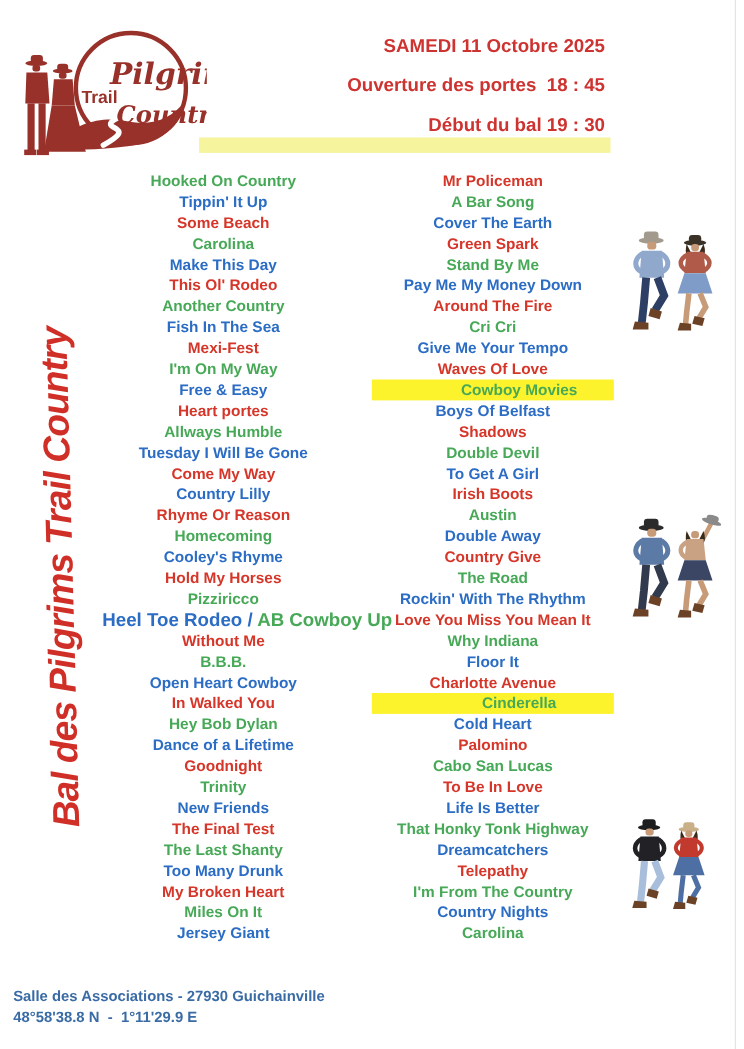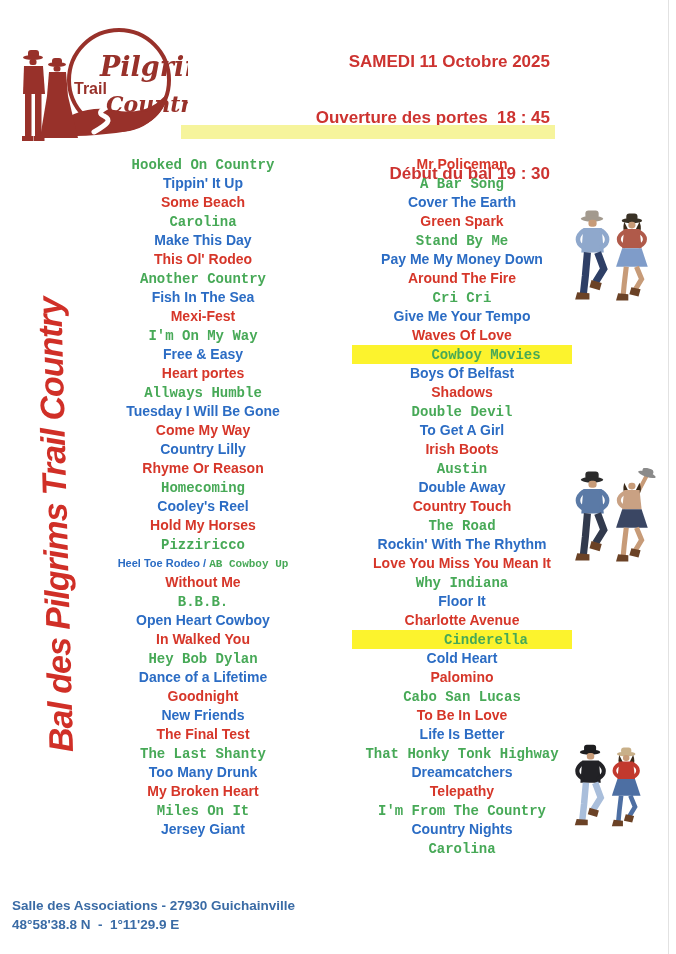--- a/index.html
+++ b/index.html
@@ -12,48 +12,48 @@
 
   
   .logo{position:absolute;left:16px;top:20px;width:172px;height:132px;}
 
   
   .header{
     position:absolute;top:24px;left:300px;width:250px;
     text-align:right;font-weight:bold;font-size:17px;
     color:var(--header-red);
   }
-  .header div{height:36px;line-height:36px;white-space:pre;margin-top:20px;}
+  .header div{height:36px;line-height:36px;white-space:pre;}
 
   
   .top-bar{
     position:absolute;left:181px;top:125px;width:374px;height:14px;
     background:var(--divider-yellow);
   }
 
   
   .vertical-title{
     position:absolute;left:30px;top:788px;width:525px;height:64px;
     transform:rotate(-91.5deg);transform-origin:0 0;
     line-height:64px;text-align:center;white-space:nowrap;
     font-size:34px;font-weight:bold;font-style:italic;
     color:var(--title-red);letter-spacing:-1px;
   }
 
   
   .col{position:absolute;top:155px;width:220px;text-align:center;}
   .col-left{left:93px;}
-  .col-right{left:352px;}
+  .col-right{left:338px;}
   .song{
     height:19px;line-height:19px;font-size:14px;font-weight:bold;
     white-space:nowrap;
   }
-  .song.small{font-size:11px;}
+  .song.small{font-size:17px;}
   .song.hl{background:var(--highlight-yellow);padding-left:48px;}
-  .c-green{color:var(--song-green);font-family:Liberation Mono, monospace;}
+  .c-green{color:var(--song-green);}
   .c-blue{color:var(--song-blue);}
   .c-red{color:var(--song-red);}
 
   
   .dancers{position:absolute;width:92px;height:98px;}
   .dancers-1{left:568px;top:207px;}
   .dancers-2{left:568px;top:468px;}
   .dancers-3{left:564px;top:742px;height:88px;}
   .dancers svg{width:100%;height:100%;}
 
@@ -123,31 +123,32 @@
       <div class="song"><span class="c-red">Mexi-Fest</span></div>
       <div class="song"><span class="c-green">I'm On My Way</span></div>
       <div class="song"><span class="c-blue">Free &amp; Easy</span></div>
       <div class="song"><span class="c-red">Heart portes</span></div>
       <div class="song"><span class="c-green">Allways Humble</span></div>
       <div class="song"><span class="c-blue">Tuesday I Will Be Gone</span></div>
       <div class="song"><span class="c-red">Come My Way</span></div>
       <div class="song"><span class="c-blue">Country Lilly</span></div>
       <div class="song"><span class="c-red">Rhyme Or Reason</span></div>
       <div class="song"><span class="c-green">Homecoming</span></div>
-      <div class="song"><span class="c-blue">Cooley's Reel</span></div>
+      <div class="song"><span class="c-blue">Cooley's Rhyme</span></div>
       <div class="song"><span class="c-red">Hold My Horses</span></div>
       <div class="song"><span class="c-green">Pizziricco</span></div>
       <div class="song small"><span class="c-blue">Heel Toe Rodeo / </span><span class="c-green">AB Cowboy Up</span></div>
       <div class="song"><span class="c-red">Without Me</span></div>
       <div class="song"><span class="c-green">B.B.B.</span></div>
       <div class="song"><span class="c-blue">Open Heart Cowboy</span></div>
       <div class="song"><span class="c-red">In Walked You</span></div>
       <div class="song"><span class="c-green">Hey Bob Dylan</span></div>
       <div class="song"><span class="c-blue">Dance of a Lifetime</span></div>
       <div class="song"><span class="c-red">Goodnight</span></div>
+      <div class="song"><span class="c-green">Trinity</span></div>
       <div class="song"><span class="c-blue">New Friends</span></div>
       <div class="song"><span class="c-red">The Final Test</span></div>
       <div class="song"><span class="c-green">The Last Shanty</span></div>
       <div class="song"><span class="c-blue">Too Many Drunk</span></div>
       <div class="song"><span class="c-red">My Broken Heart</span></div>
       <div class="song"><span class="c-green">Miles On It</span></div>
       <div class="song"><span class="c-blue">Jersey Giant</span></div>
     </div>
   <div class="col col-right" id="col-right">
       <div class="song"><span class="c-red">Mr Policeman</span></div>
@@ -161,21 +162,21 @@
       <div class="song"><span class="c-blue">Give Me Your Tempo</span></div>
       <div class="song"><span class="c-red">Waves Of Love</span></div>
       <div class="song hl"><span class="c-green">Cowboy Movies</span></div>
       <div class="song"><span class="c-blue">Boys Of Belfast</span></div>
       <div class="song"><span class="c-red">Shadows</span></div>
       <div class="song"><span class="c-green">Double Devil</span></div>
       <div class="song"><span class="c-blue">To Get A Girl</span></div>
       <div class="song"><span class="c-red">Irish Boots</span></div>
       <div class="song"><span class="c-green">Austin</span></div>
       <div class="song"><span class="c-blue">Double Away</span></div>
-      <div class="song"><span class="c-red">Country Touch</span></div>
+      <div class="song"><span class="c-red">Country Give</span></div>
       <div class="song"><span class="c-green">The Road</span></div>
       <div class="song"><span class="c-blue">Rockin' With The Rhythm</span></div>
       <div class="song"><span class="c-red">Love You Miss You Mean It</span></div>
       <div class="song"><span class="c-green">Why Indiana</span></div>
       <div class="song"><span class="c-blue">Floor It</span></div>
       <div class="song"><span class="c-red">Charlotte Avenue</span></div>
       <div class="song hl"><span class="c-green">Cinderella</span></div>
       <div class="song"><span class="c-blue">Cold Heart</span></div>
       <div class="song"><span class="c-red">Palomino</span></div>
       <div class="song"><span class="c-green">Cabo San Lucas</span></div>

